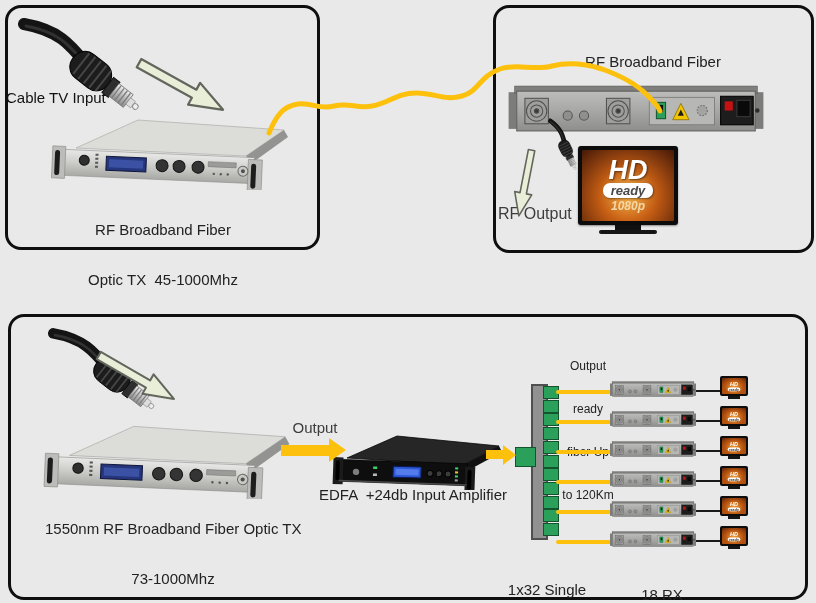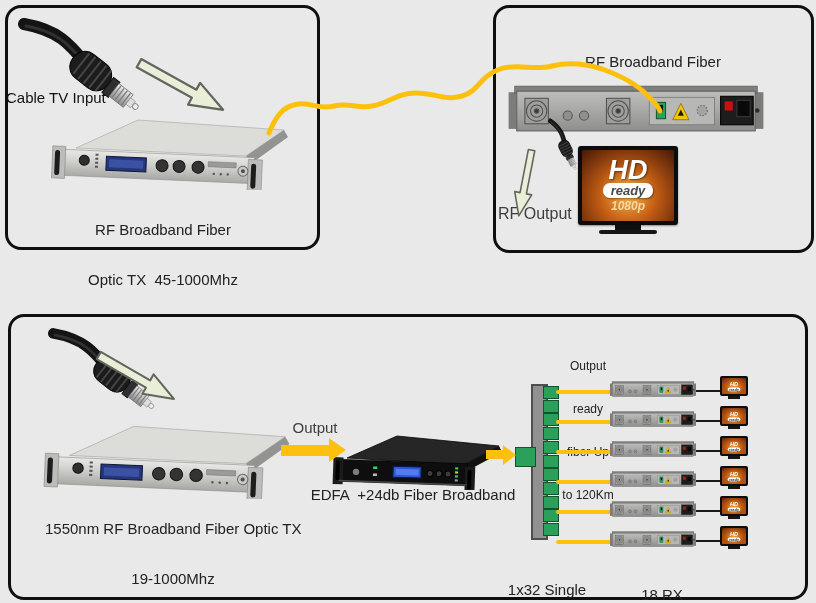--- a/index.html
+++ b/index.html
@@ -261,35 +261,35 @@
 <svg class="garrow" style="left:96px;top:340px;transform:rotate(30deg);transform-origin:0 50%;" width="94" height="28">
     <use href="#sym-garrow"></use>
   </svg>
 
 <svg class="dev" style="left:42px;top:416px;" width="250" height="83">
     <use href="#sym-tx"></use>
   </svg>
 
 <div class="lbl bold" style="left:45px;top:487px;width:256px;font-size:15px;color:#222;">
   <div>1550nm RF Broadband Fiber Optic TX</div>
-  <div>19-1000Mhz</div>
+  <div>73-1000Mhz</div>
 </div>
 
 <div class="lbl" style="left:288px;top:420px;width:54px;font-size:15px;color:#3d3d3d;">Output</div>
 
 <div class="yarrow" style="left:281px;top:438px;width:66px;height:24px;">
   <div class="shaft" style="left:0;top:7px;width:48px;height:11px;"></div>
   <div class="head" style="left:48px;top:0;border-width:12px 0 12px 17px;"></div>
 </div>
 
 <svg class="dev" style="left:332px;top:428px;" width="172" height="62">
     <use href="#sym-edfa"></use>
   </svg>
 
-<div class="lbl bold" style="left:308px;top:487px;width:210px;font-size:15px;color:#222;">EDFA  +24db Fiber Broadband</div>
+<div class="lbl bold" style="left:308px;top:487px;width:210px;font-size:15px;color:#222;">EDFA  +24db Input Amplifier</div>
 
 <div class="yarrow" style="left:486px;top:445px;width:30px;height:20px;">
   <div class="shaft" style="left:0;top:5px;width:17px;height:9px;"></div>
   <div class="head" style="left:17px;top:0;border-width:10px 0 10px 13px;"></div>
 </div>
 
 <div class="lbl bold" style="left:546px;top:330px;width:84px;font-size:12px;color:#222;line-height:1.2;">
   <div>Output</div>
   <div>ready</div>
   <div>fiber Up</div>

